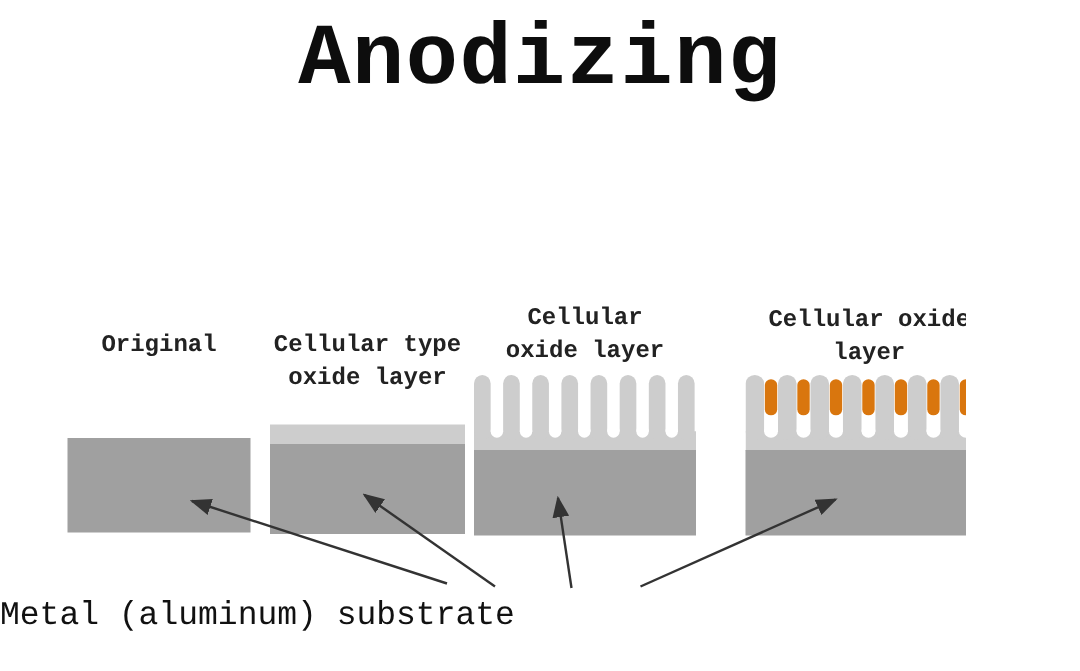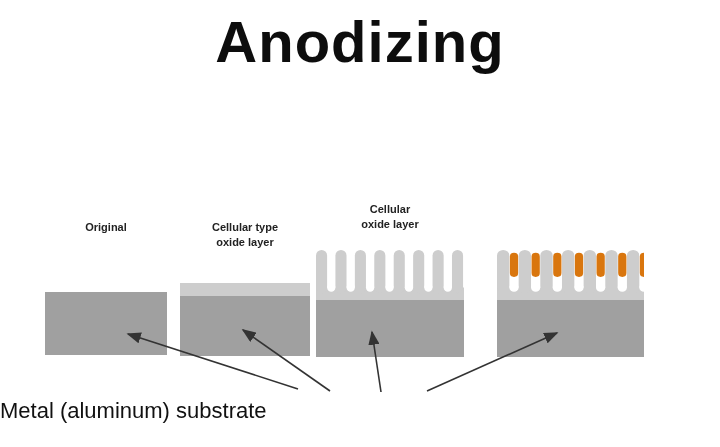--- a/index.html
+++ b/index.html
@@ -1,35 +1,35 @@
 <!DOCTYPE html>
 <html style="--metal: #a0a0a0; --oxide: #cdcdcd; --dye: #d9760e;"><head>
 <meta charset="utf-8">
 <style>
   html,body{margin:0;padding:0;background:#ffffff;}
   #canvas{
     position:relative;
     width:644px;height:447px;
     background:#ffffff;
     overflow:hidden;
-    font-family:Liberation Sans, sans-serif;
+    font-family:Liberation Mono, monospace;
     color:#1c1c1c;
   }
   .title{
     position:absolute;left:0;top:8px;width:720px;
     text-align:center;
     font-size:58px;
     font-weight:900;
     letter-spacing:1px;
     color:#0d0d0d;
   }
   .stage-label{
     position:absolute;
     text-align:center;
-    font-size:11px;
+    font-size:16px;
     font-weight:700;
     line-height:1.35;
     color:#222222;
   }
   .stage-label span{display:block;}
   .metal-block{
     position:absolute;
     background:var(--metal,#a0a0a0);
   }
   .barrier-layer{
@@ -96,20 +96,21 @@
         <circle cx="58.5" cy="41" r="4.5" fill="#ffffff"></circle>
         <circle cx="79.5" cy="41" r="4.5" fill="#ffffff"></circle>
         <circle cx="100.5" cy="41" r="4.5" fill="#ffffff"></circle>
         <circle cx="121.5" cy="41" r="4.5" fill="#ffffff"></circle>
         <circle cx="142.5" cy="41" r="4.5" fill="#ffffff"></circle>
       </svg>
     </div>
   <div class="metal-block" style="left:316px;top:300px;width:148px;height:57px;"></div>
 
   <div class="stage-label" style="left:487px;top:203px;width:185px;">
+    <span>Cellular oxide layer</span>
   </div>
   <div class="comb" style="left:497px;top:248px;width:165px;height:53px;">
       <svg viewBox="0 0 160 55" preserveAspectRatio="none" style="width: 100%; height: 100%; display: block;">
         <rect x="0" y="41" width="160" height="14" fill="#cdcdcd"></rect>
         <rect x="0" y="2" width="12" height="45" rx="6" fill="#cdcdcd"></rect>
         <rect x="21" y="2" width="12" height="45" rx="6" fill="#cdcdcd"></rect>
         <rect x="42" y="2" width="12" height="45" rx="6" fill="#cdcdcd"></rect>
         <rect x="63" y="2" width="12" height="45" rx="6" fill="#cdcdcd"></rect>
         <rect x="84" y="2" width="12" height="45" rx="6" fill="#cdcdcd"></rect>
         <rect x="105" y="2" width="12" height="45" rx="6" fill="#cdcdcd"></rect>

